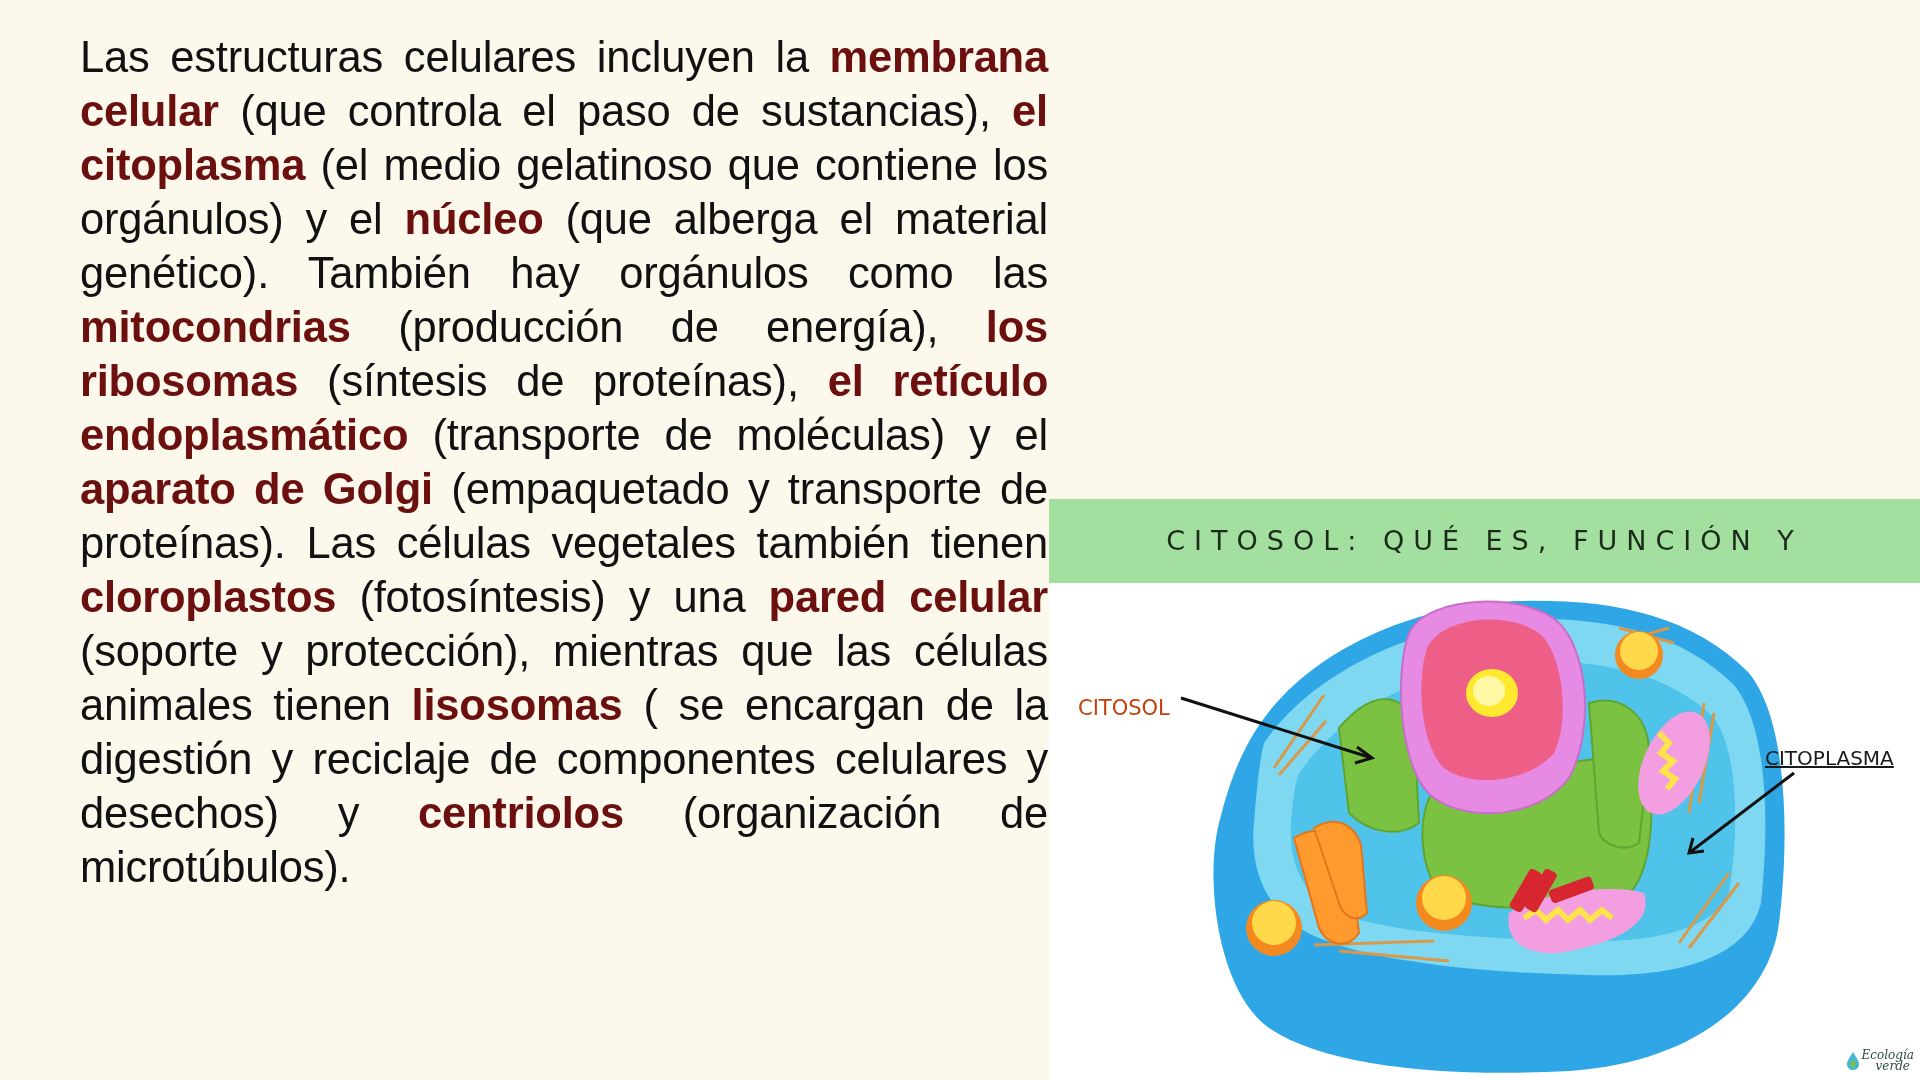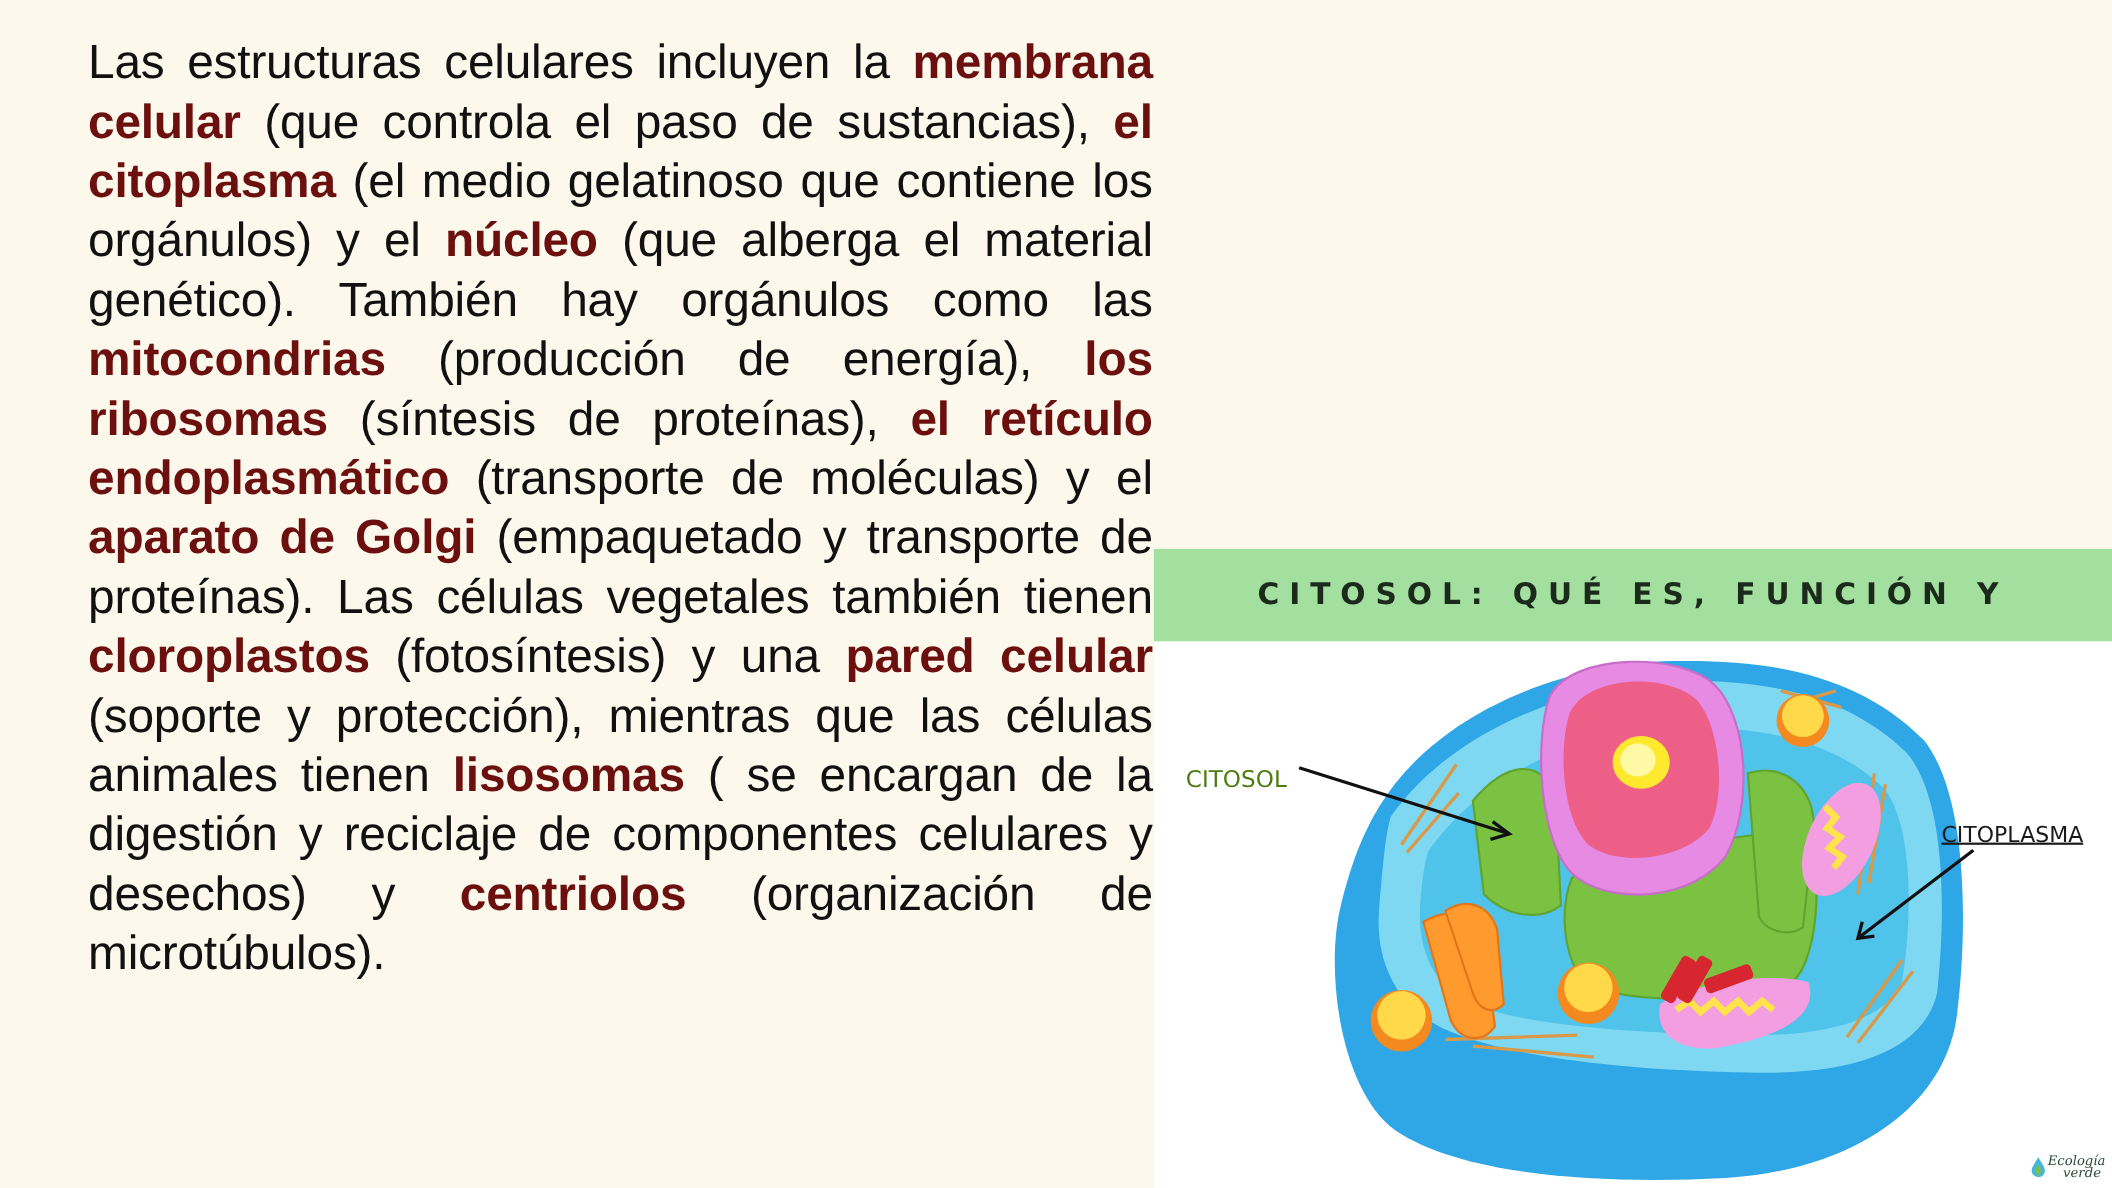--- a/index.html
+++ b/index.html
@@ -17,26 +17,26 @@
   .text-panel b { color:#6b0f0f; font-weight:bold; }
   .figure {
     position:absolute; left:1049px; top:499px; width:871px; height:581px;
     background:#ffffff;
   }
   .banner {
     position:absolute; left:0; top:0; width:871px; height:84px;
     background:#a3e0a0;
     display:flex; flex-direction:column; align-items:center; justify-content:center;
     color:#1c2a1c; font-size:27px; letter-spacing:9px; line-height:40px;
-    font-family:"DejaVu Sans", sans-serif; font-weight:700;
+    font-family:"DejaVu Sans", sans-serif; font-weight:400;
   }
   .banner span { display:block; text-align:center; }
   .cell-svg { position:absolute; left:0; top:84px; }
   .label-citosol {
-    position:absolute; left:29px; top:197px; font-size:21px; color:#4d7c0f;
+    position:absolute; left:29px; top:197px; font-size:21px; color:#c2410c;
     font-family:"DejaVu Sans", sans-serif;
   }
   .label-citoplasma {
     position:absolute; left:716px; top:247px; font-size:20px; color:#1a1a1a;
     font-family:"DejaVu Sans", sans-serif;
     text-decoration:underline;
   }
   .logo {
     position:absolute; right:6px; bottom:8px; display:flex; align-items:center; gap:2px;
   }

